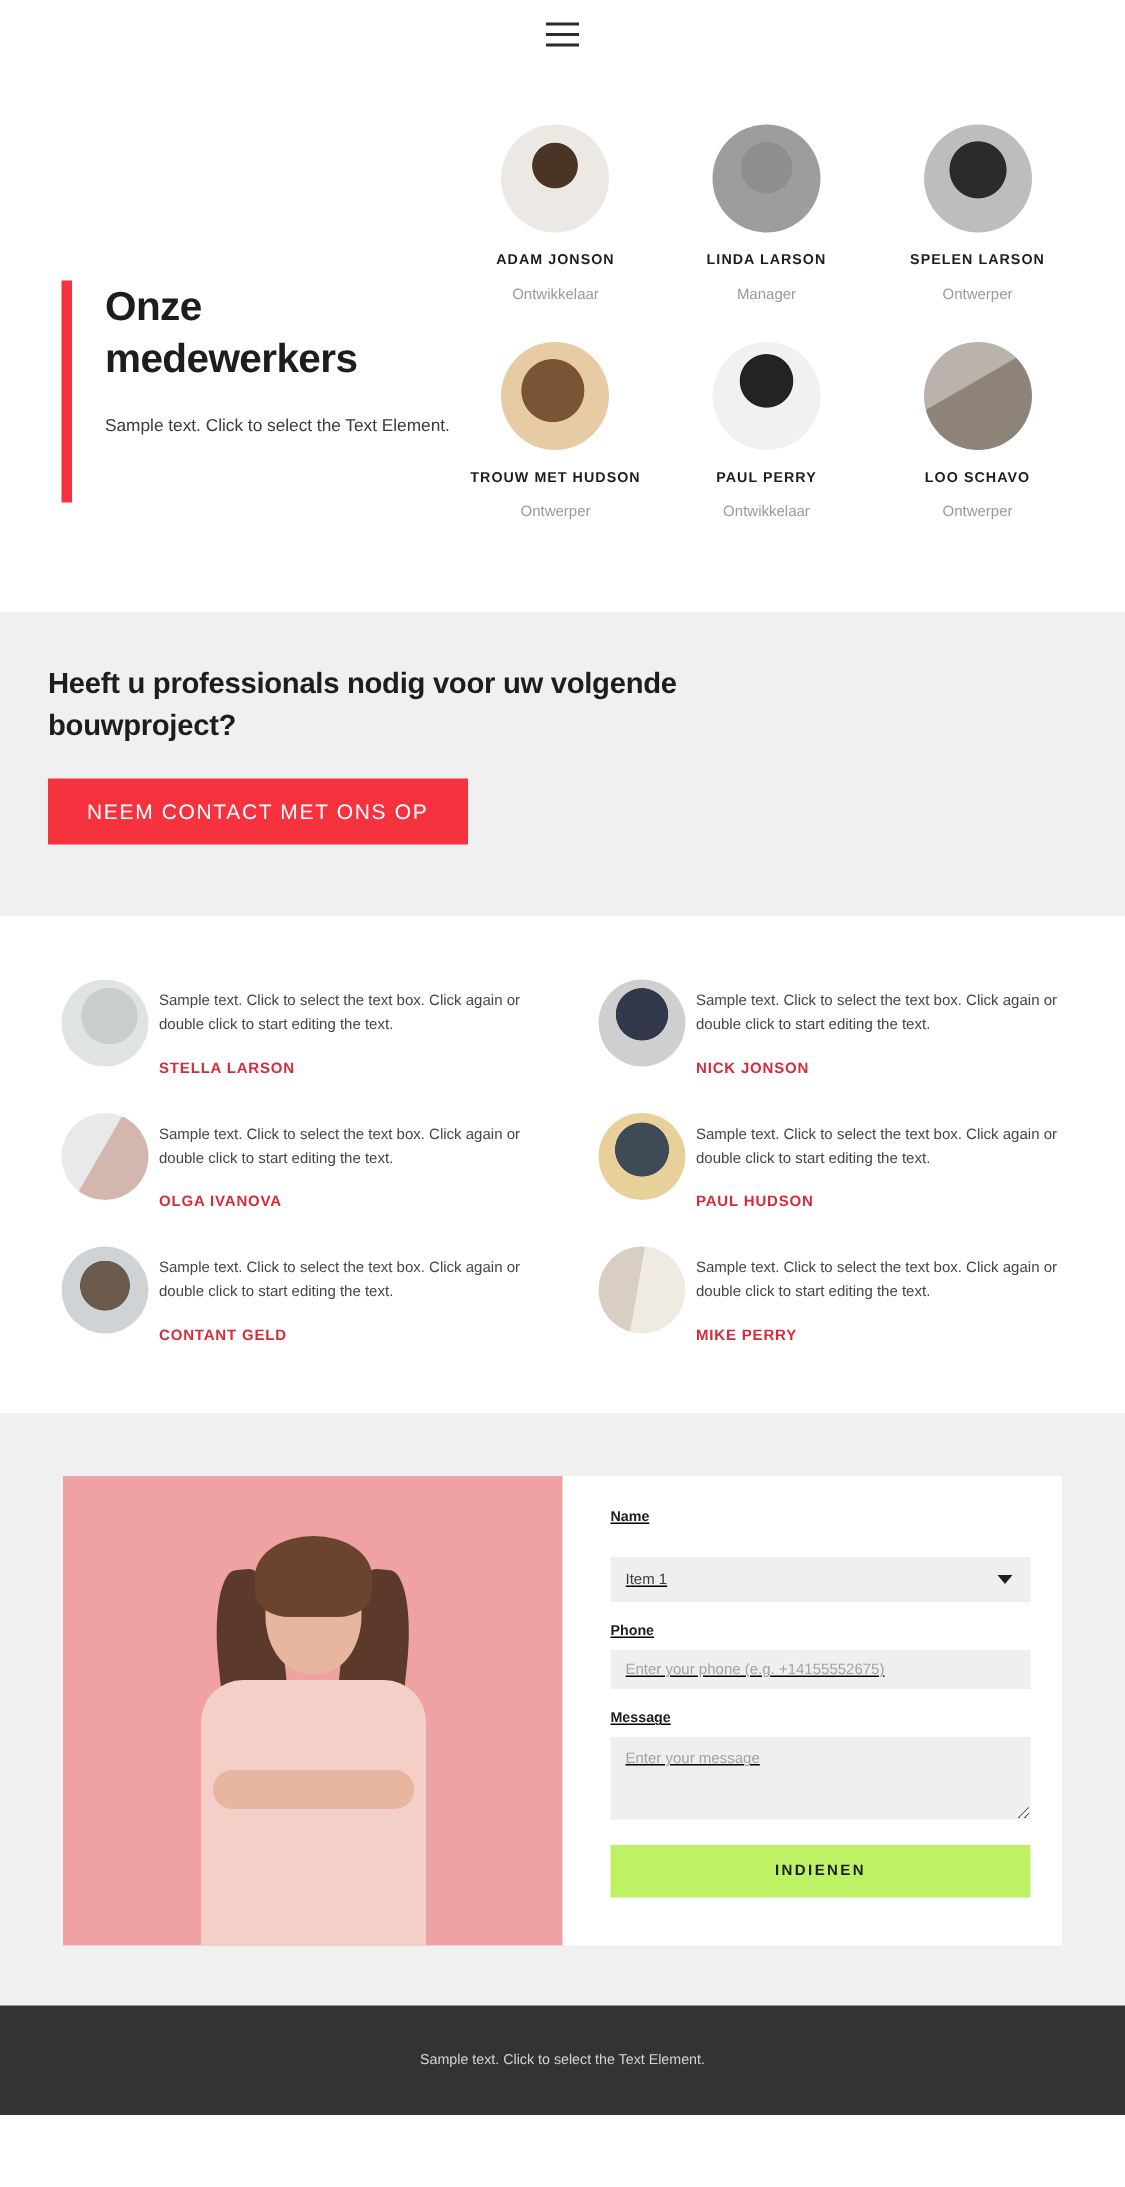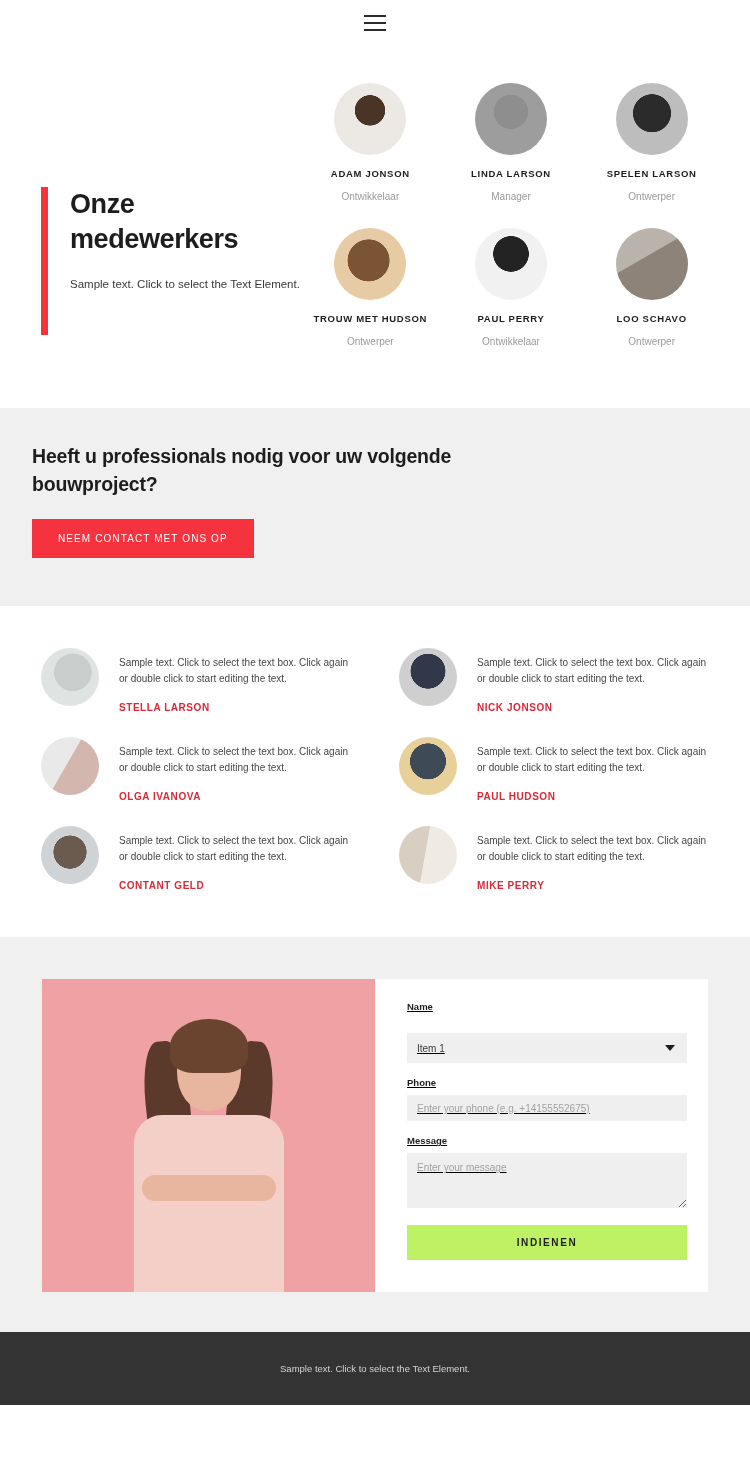--- a/index.html
+++ b/index.html
@@ -107,37 +107,37 @@
     letter-spacing: -0.2px;
     max-width: 430px;
   }
   .cta-button {
     display: inline-block;
     margin-top: 21px;
     background: #f6323f;
     color: #ffffff;
     border: none;
     font-family: "Liberation Sans", sans-serif;
-    font-size: 10px;
+    font-size: 14px;
     letter-spacing: 1.1px;
     font-weight: 400;
     padding: 14px 26px;
     cursor: pointer;
   }
 
   
   .testimonials {
     background: #ffffff;
     padding: 42px 41px 46px 41px;
     display: grid;
     grid-template-columns: 1fr 1fr;
     column-gap: 48px;
     row-gap: 24px;
   }
-  .tcard { display: flex; gap: 20px; align-items: flex-start; }
+  .tcard { display: flex; gap: 7px; align-items: flex-start; }
   .tavatar {
     width: 58px; height: 58px; min-width: 58px;
     border-radius: 50%;
     background: #dcdcdc;
     overflow: hidden;
     position: relative;
   }
   .tbody { padding-top: 7px; }
   .ttext {
     font-size: 10px;

